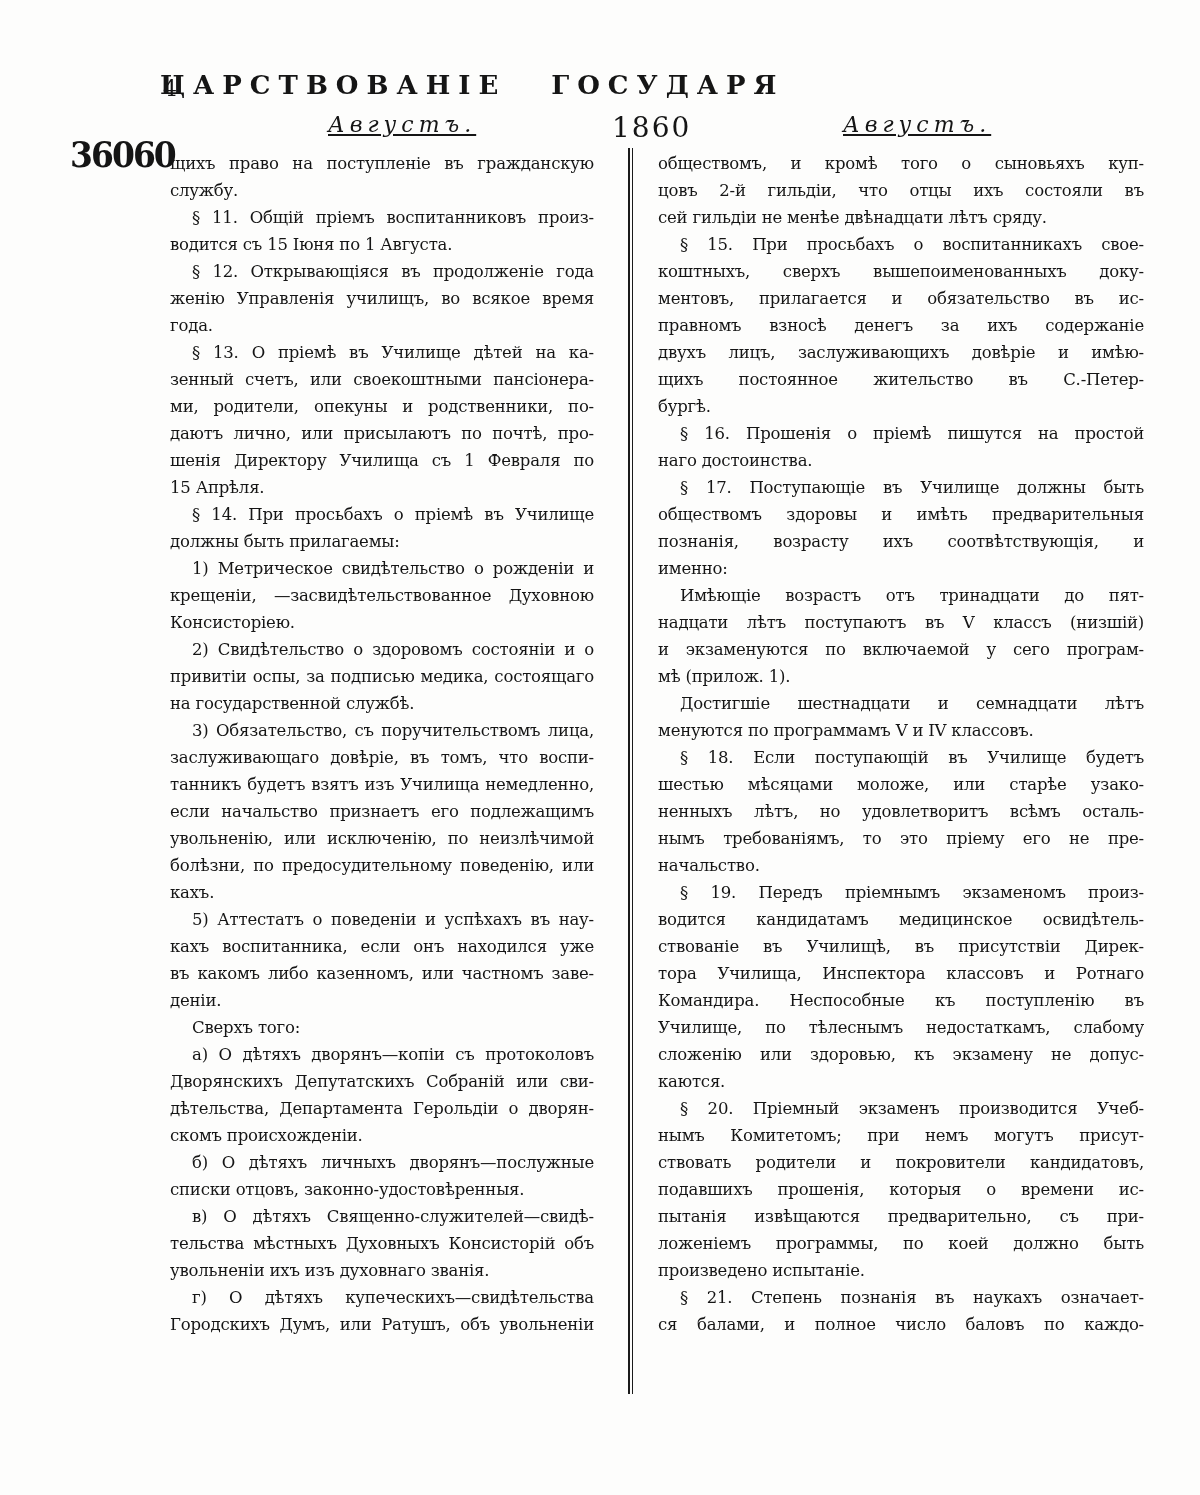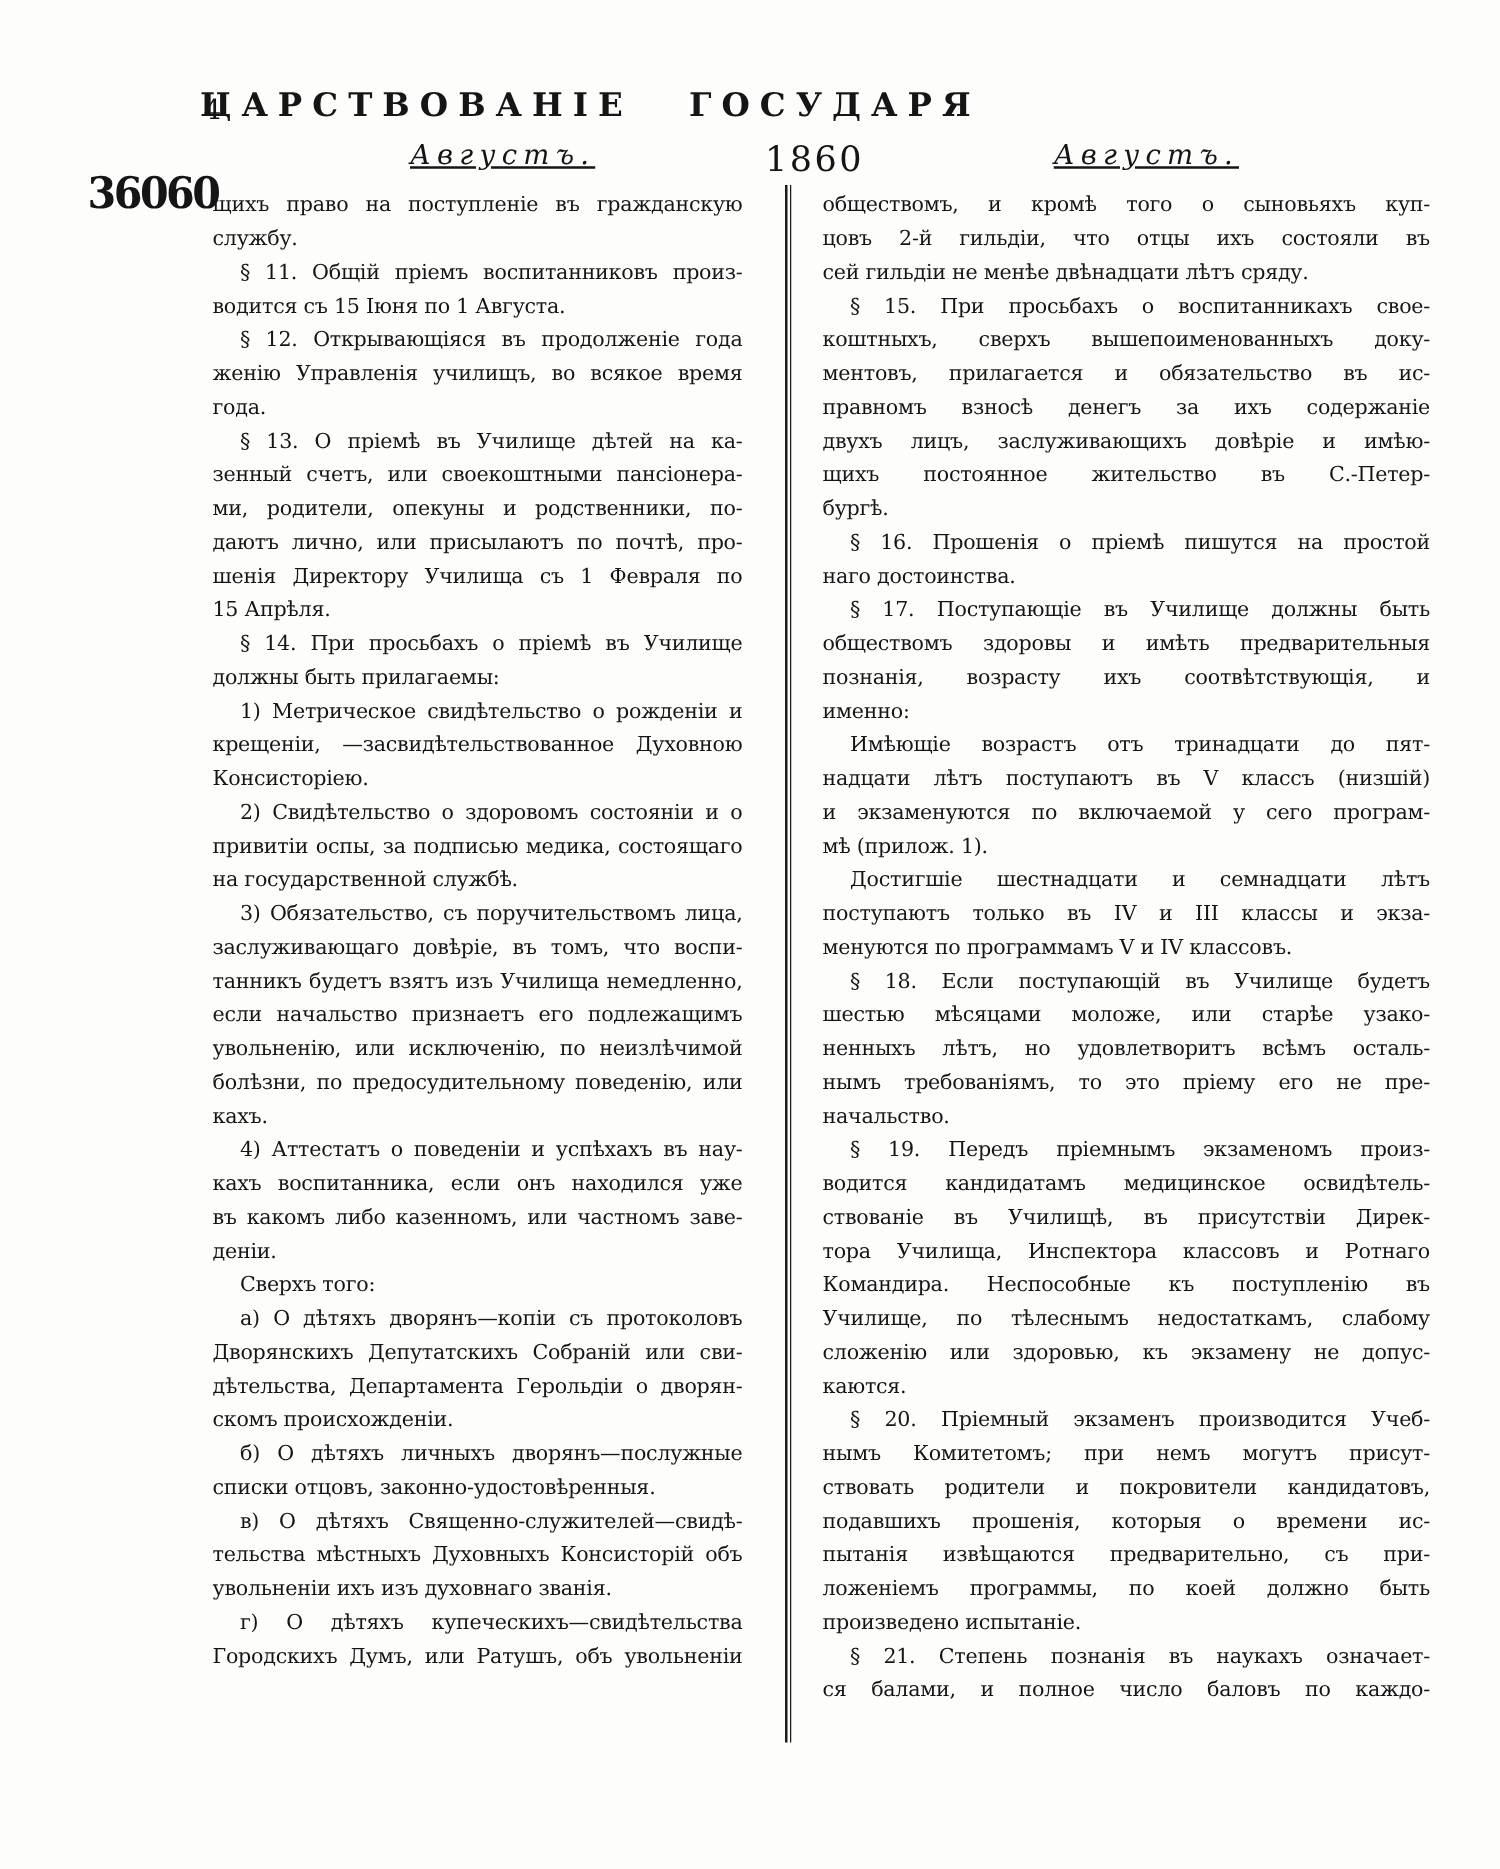--- a/index.html
+++ b/index.html
@@ -100,21 +100,21 @@
       <div class="line p">2) Свидѣтельство о здоровомъ состояніи и о</div>
       <div class="line">привитіи оспы, за подписью медика, состоящаго</div>
       <div class="line e">на государственной службѣ.</div>
       <div class="line p">3) Обязательство, съ поручительствомъ лица,</div>
       <div class="line">заслуживающаго довѣріе, въ томъ, что воспи-</div>
       <div class="line">танникъ будетъ взятъ изъ Училища немедленно,</div>
       <div class="line">если начальство признаетъ его подлежащимъ</div>
       <div class="line">увольненію, или исключенію, по неизлѣчимой</div>
       <div class="line">болѣзни, по предосудительному поведенію, или</div>
       <div class="line e">кахъ.</div>
-      <div class="line p">4) Аттестатъ о поведеніи и успѣхахъ въ нау-</div>
+      <div class="line p">5) Аттестатъ о поведеніи и успѣхахъ въ нау-</div>
       <div class="line">кахъ воспитанника, если онъ находился уже</div>
       <div class="line">въ какомъ либо казенномъ, или частномъ заве-</div>
       <div class="line e">деніи.</div>
       <div class="line p e">Сверхъ того:</div>
       <div class="line p">а) О дѣтяхъ дворянъ—копіи съ протоколовъ</div>
       <div class="line">Дворянскихъ Депутатскихъ Собраній или сви-</div>
       <div class="line">дѣтельства, Департамента Герольдіи о дворян-</div>
       <div class="line e">скомъ происхожденіи.</div>
       <div class="line p">б) О дѣтяхъ личныхъ дворянъ—послужные</div>
       <div class="line e">списки отцовъ, законно-удостовѣренныя.</div>
@@ -142,21 +142,20 @@
       <div class="line e">наго достоинства.</div>
       <div class="line p">§ 17. Поступающіе въ Училище должны быть</div>
       <div class="line">обществомъ здоровы и имѣть предварительныя</div>
       <div class="line">познанія, возрасту ихъ соотвѣтствующія, и</div>
       <div class="line e">именно:</div>
       <div class="line p">Имѣющіе возрастъ отъ тринадцати до пят-</div>
       <div class="line">надцати лѣтъ поступаютъ въ V классъ (низшій)</div>
       <div class="line">и экзаменуются по включаемой у сего програм-</div>
       <div class="line e">мѣ (прилож. 1).</div>
       <div class="line p">Достигшіе шестнадцати и семнадцати лѣтъ</div>
-      <div class="line">поступаютъ только въ IV и III классы и экза-</div>
       <div class="line e">менуются по программамъ V и IV классовъ.</div>
       <div class="line p">§ 18. Если поступающій въ Училище будетъ</div>
       <div class="line">шестью мѣсяцами моложе, или старѣе узако-</div>
       <div class="line">ненныхъ лѣтъ, но удовлетворитъ всѣмъ осталь-</div>
       <div class="line">нымъ требованіямъ, то это пріему его не пре-</div>
       <div class="line e">начальство.</div>
       <div class="line p">§ 19. Передъ пріемнымъ экзаменомъ произ-</div>
       <div class="line">водится кандидатамъ медицинское освидѣтель-</div>
       <div class="line">ствованіе въ Училищѣ, въ присутствіи Дирек-</div>
       <div class="line">тора Училища, Инспектора классовъ и Ротнаго</div>

